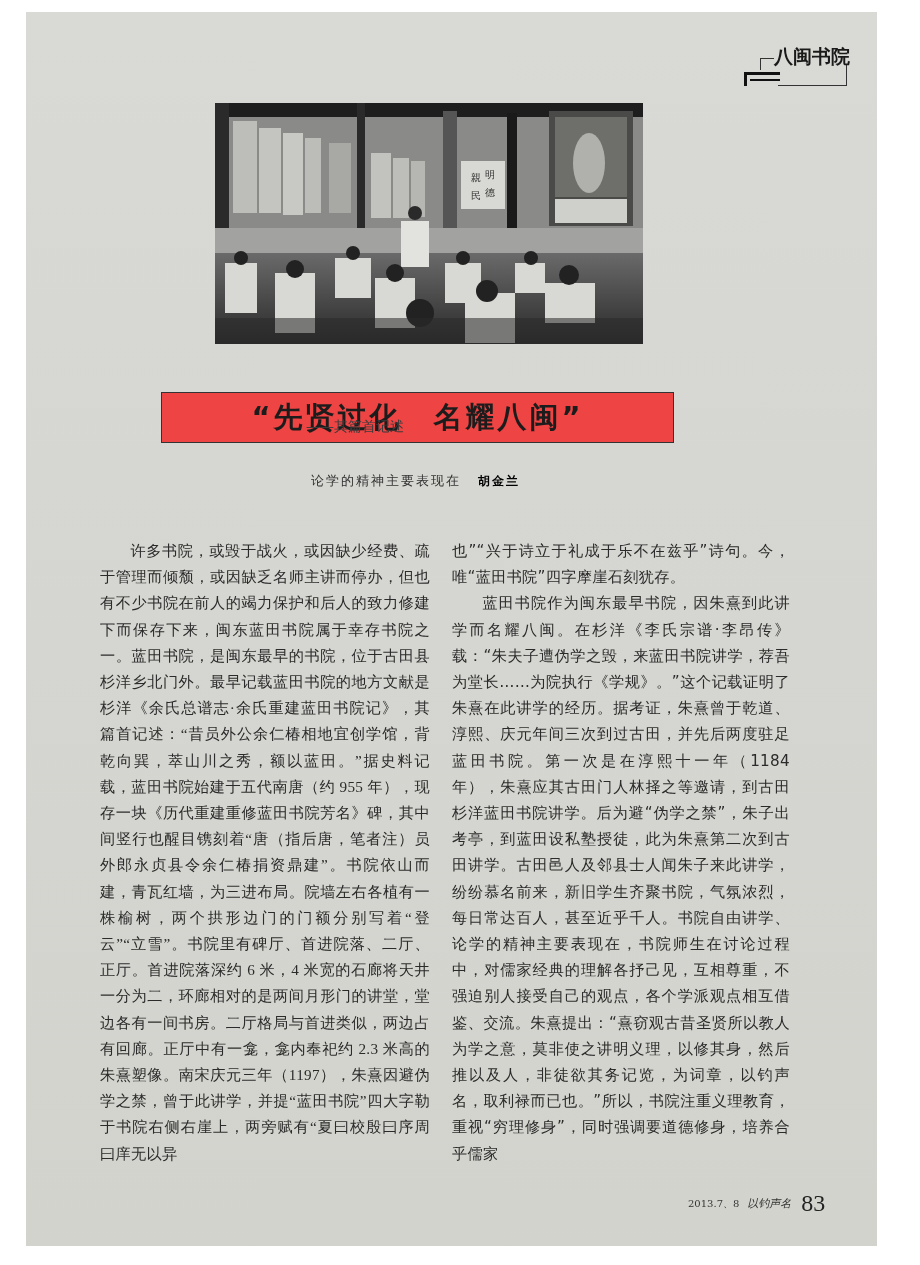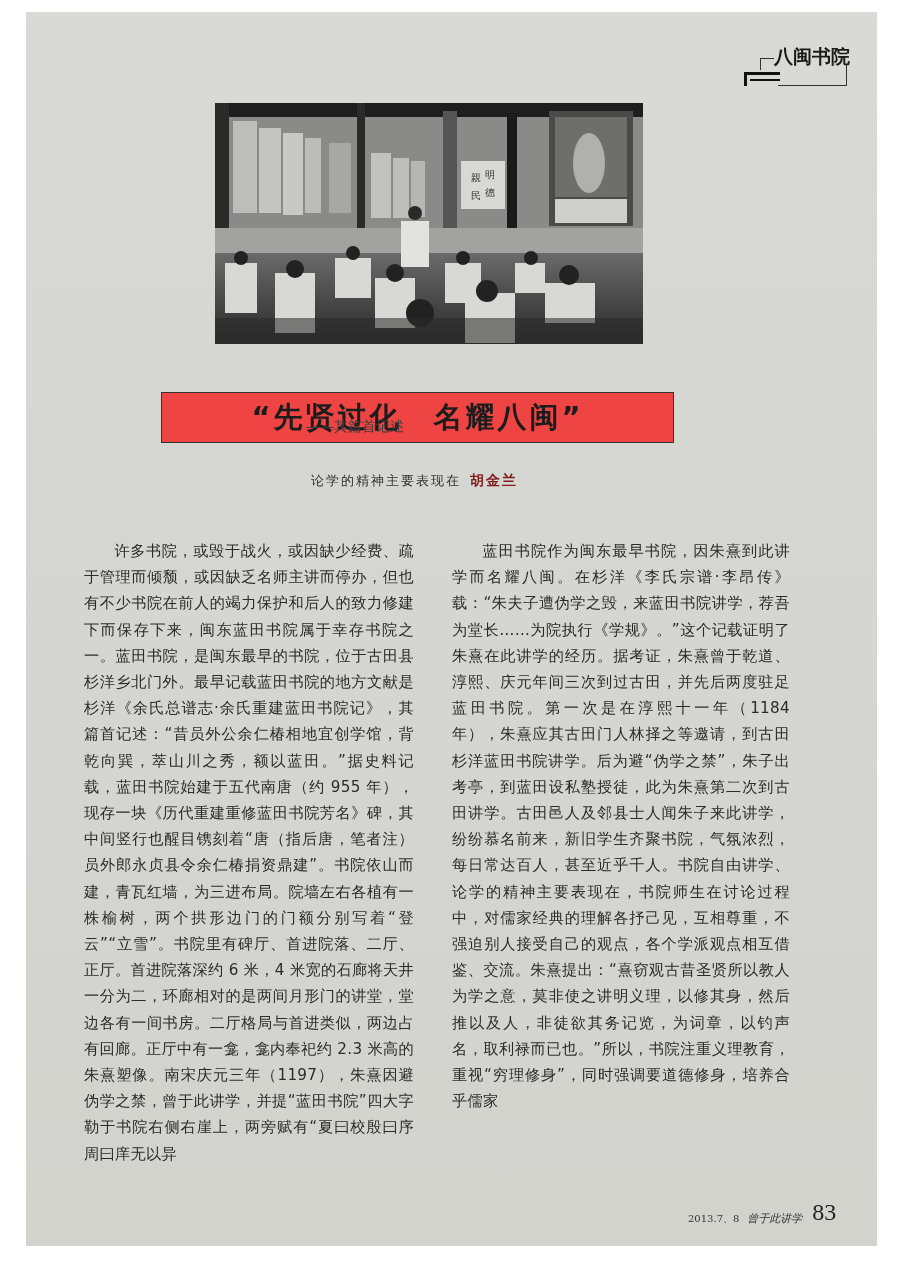--- a/index.html
+++ b/index.html
@@ -41,36 +41,36 @@
     .title-banner .title-text {
       font-family: "DejaVu Sans", "Liberation Sans", sans-serif; font-weight: bold;
       font-size: 29px; color: #1c1c1c; letter-spacing: 3px; white-space: pre;
     }
     .subtitle {
       position: absolute; left: 306px; top: 418px; font-size: 14px; color: #3a3a3a;
       font-family: "DejaVu Serif", "Liberation Serif", serif; white-space: nowrap;
     }
     .byline { position: absolute; left: 311px; top: 470px; white-space: nowrap; }
     .byline .affiliation { font-size: 13px; color: #333; letter-spacing: 2px; font-family: "DejaVu Serif", "Liberation Serif", serif; }
-    .byline .author { font-size: 14px; font-weight: bold; color: #7f1d1d; margin-left: 4px; font-family: "DejaVu Sans", "Liberation Sans", sans-serif; letter-spacing: 2px; }
+    .byline .author { font-size: 12px; font-weight: bold; color: #000000; margin-left: 12px; font-family: "DejaVu Sans", "Liberation Sans", sans-serif; letter-spacing: 2px; }
 
     
     .column {
       position: absolute; top: 538px; width: 330px;
       font-family: "DejaVu Sans", "Liberation Sans", sans-serif;
       font-size: 15.2px; line-height: 26.2px; color: #2b2b2b;
       text-align: justify; letter-spacing: 0.3px;
     }
-    .column.left { left: 84px; }
+    .column.left { left: 100px; font-family: Liberation Serif, serif; }
     .column.right { left: 452px; width: 338px; }
     .column p { text-indent: 2em; }
     .column p.cont { text-indent: 0; }
 
     
-    .footer { position: absolute; left: 688px; top: 1190px; display: flex; align-items: flex-end; white-space: nowrap; margin-top: 9px; }
+    .footer { position: absolute; left: 688px; top: 1190px; display: flex; align-items: center; white-space: nowrap; }
     .footer .f-date { font-size: 10px; color: #333; font-family: "DejaVu Serif", "Liberation Serif", serif; }
     .footer .f-mag { font-size: 11px; color: #333; margin-left: 8px; font-style: italic; font-family: "DejaVu Serif", "Liberation Serif", serif; }
     .footer .f-page { font-size: 24px; color: #222; margin-left: 10px; font-family: "Liberation Serif", "DejaVu Serif", serif; }
   </style>
 </head>
 <body>
 
 <div class="page">
 
   <div class="section-header">
@@ -165,20 +165,21 @@
 <div class="byline">
   <span class="affiliation">论学的精神主要表现在</span>
   <span class="author">胡金兰</span>
 </div>
 
 <div class="column left">
   <p>许多书院，或毁于战火，或因缺少经费、疏于管理而倾颓，或因缺乏名师主讲而停办，但也有不少书院在前人的竭力保护和后人的致力修建下而保存下来，闽东蓝田书院属于幸存书院之一。蓝田书院，是闽东最早的书院，位于古田县杉洋乡北门外。最早记载蓝田书院的地方文献是杉洋《余氏总谱志·余氏重建蓝田书院记》，其篇首记述：“昔员外公余仁椿相地宜创学馆，背乾向巽，萃山川之秀，额以蓝田。”据史料记载，蓝田书院始建于五代南唐（约 955 年），现存一块《历代重建重修蓝田书院芳名》碑，其中间竖行也醒目镌刻着“唐（指后唐，笔者注）员外郎永贞县令余仁椿捐资鼎建”。书院依山而建，青瓦红墙，为三进布局。院墙左右各植有一株榆树，两个拱形边门的门额分别写着“登云”“立雪”。书院里有碑厅、首进院落、二厅、正厅。首进院落深约 6 米，4 米宽的石廊将天井一分为二，环廊相对的是两间月形门的讲堂，堂边各有一间书房。二厅格局与首进类似，两边占有回廊。正厅中有一龛，龛内奉祀约 2.3 米高的朱熹塑像。南宋庆元三年（1197），朱熹因避伪学之禁，曾于此讲学，并提“蓝田书院”四大字勒于书院右侧右崖上，两旁赋有“夏曰校殷曰序周曰庠无以异</p>
 </div>
 
 <div class="column right">
+  <p class="cont">也”“兴于诗立于礼成于乐不在兹乎”诗句。今，唯“蓝田书院”四字摩崖石刻犹存。</p>
   <p>蓝田书院作为闽东最早书院，因朱熹到此讲学而名耀八闽。在杉洋《李氏宗谱·李昂传》载：“朱夫子遭伪学之毁，来蓝田书院讲学，荐吾为堂长……为院执行《学规》。”这个记载证明了朱熹在此讲学的经历。据考证，朱熹曾于乾道、淳熙、庆元年间三次到过古田，并先后两度驻足蓝田书院。第一次是在淳熙十一年（1184 年），朱熹应其古田门人林择之等邀请，到古田杉洋蓝田书院讲学。后为避“伪学之禁”，朱子出考亭，到蓝田设私塾授徒，此为朱熹第二次到古田讲学。古田邑人及邻县士人闻朱子来此讲学，纷纷慕名前来，新旧学生齐聚书院，气氛浓烈，每日常达百人，甚至近乎千人。书院自由讲学、论学的精神主要表现在，书院师生在讨论过程中，对儒家经典的理解各抒己见，互相尊重，不强迫别人接受自己的观点，各个学派观点相互借鉴、交流。朱熹提出：“熹窃观古昔圣贤所以教人为学之意，莫非使之讲明义理，以修其身，然后推以及人，非徒欲其务记览，为词章，以钓声名，取利禄而已也。”所以，书院注重义理教育，重视“穷理修身”，同时强调要道德修身，培养合乎儒家</p>
 </div>
 
 <div class="footer">
   <span class="f-date">2013.7、8</span>
-  <span class="f-mag">曾于此讲学</span>
+  <span class="f-mag">以钓声名</span>
   <span class="f-page">83</span>
 </div>
 
 </body></html>

